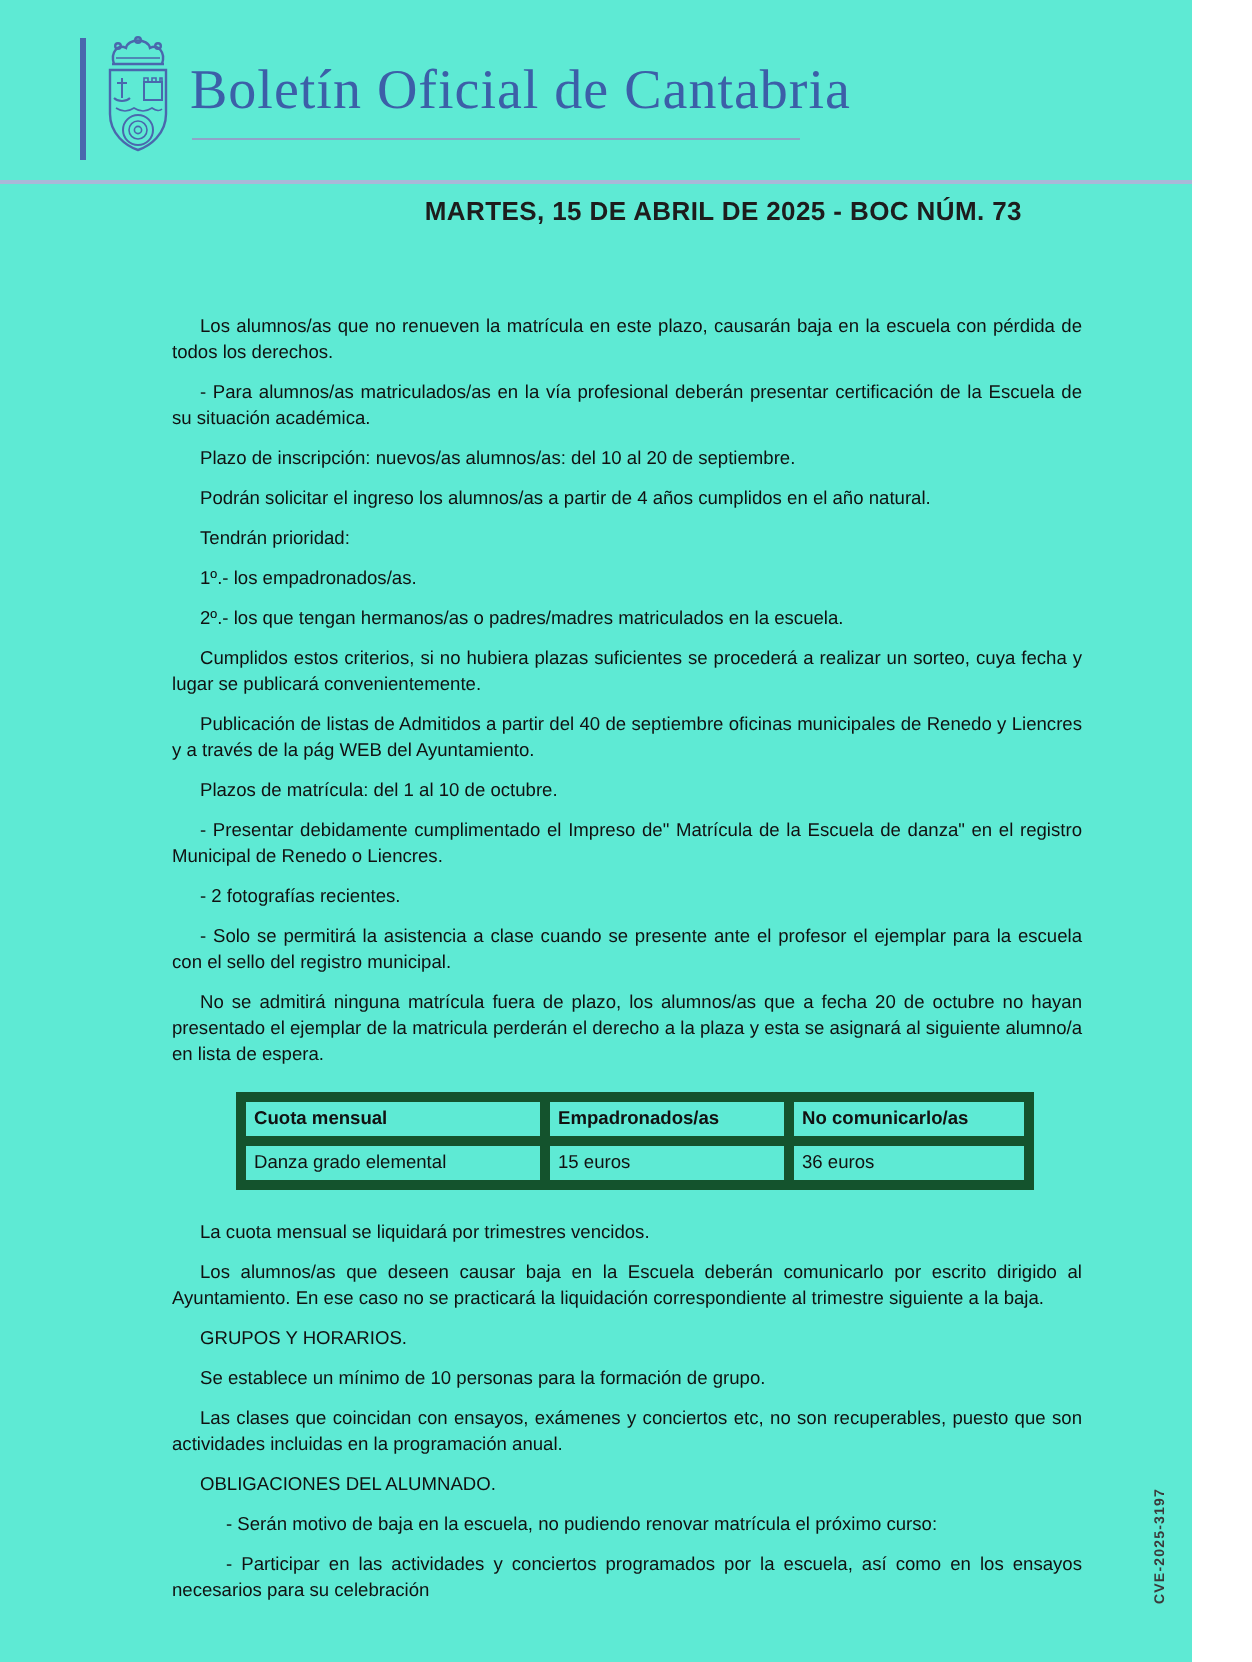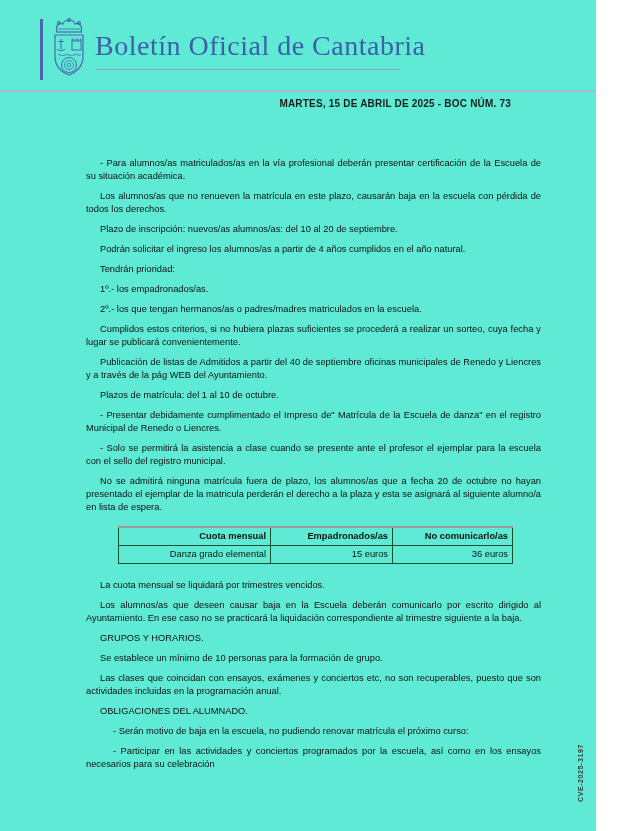--- a/index.html
+++ b/index.html
@@ -30,21 +30,21 @@
     position: absolute; left: 96px; top: 69px;
     width: 304px; height: 1px; background: #8fa3c8;
   }
   .top-rule {
     position: absolute; left: 0; top: 90px;
     width: 626px; height: 2px; background: #a9b8d8;
   }
   .date-line {
     position: absolute; top: 98px; left: 0; right: 85px;
     text-align: right;
-    font-size: 10px; font-weight: bold; color: #1d1d1d;
+    font-size: 13px; font-weight: bold; color: #1d1d1d;
     letter-spacing: 0.2px;
   }
 
   
   .doc-body {
     position: absolute; top: 157px; left: 86px; width: 455px;
     font-size: 9.3px; line-height: 13px; color: #111111;
     text-align: justify;
   }
   .doc-body p { margin-bottom: 7px; text-indent: 14px; }
@@ -52,22 +52,22 @@
   .doc-body p.section { margin-top: 2px; }
 
   
   .fee-table {
     border-collapse: collapse;
     margin: 12px 0 15px 32px;
     font-size: 9.3px; color: #111111;
     border-top: 2px solid #9a9a9a;
   }
   .fee-table th, .fee-table td {
-    border: 1px solid #14532d;
-    text-align: right;
+    border: 5px solid #14532d;
+    text-align: left;
     padding: 2px 4px;
     text-indent: 0;
     font-weight: normal;
   }
   .fee-table th { font-weight: bold; }
   .col-concept { width: 152px; }
   .col-emp { width: 122px; }
   .col-noemp { width: 120px; }
 
   
@@ -114,31 +114,32 @@
     </svg>
     <div class="boc-title">Boletín Oficial de Cantabria</div>
     <div class="title-underline"></div>
   </div>
 
   <div class="top-rule"></div>
 
   <div class="date-line">MARTES, 15 DE ABRIL DE 2025 - BOC NÚM. 73</div>
 
   <div class="doc-body">
+    <p>Los alumnos/as que no renueven la matrícula en este plazo, causarán baja en la escuela con pérdida de todos los derechos.</p>
     <p>- Para alumnos/as matriculados/as en la vía profesional deberán presentar certificación de la Escuela de su situación académica.</p>
-    <p>Los alumnos/as que no renueven la matrícula en este plazo, causarán baja en la escuela con pérdida de todos los derechos.</p>
     <p>Plazo de inscripción: nuevos/as alumnos/as: del 10 al 20 de septiembre.</p>
     <p>Podrán solicitar el ingreso los alumnos/as a partir de 4 años cumplidos en el año natural.</p>
     <p>Tendrán prioridad:</p>
     <p>1º.- los empadronados/as.</p>
     <p>2º.- los que tengan hermanos/as o padres/madres matriculados en la escuela.</p>
     <p>Cumplidos estos criterios, si no hubiera plazas suficientes se procederá a realizar un sorteo, cuya fecha y lugar se publicará convenientemente.</p>
     <p>Publicación de listas de Admitidos a partir del 40 de septiembre oficinas municipales de Renedo y Liencres y a través de la pág WEB del Ayuntamiento.</p>
     <p>Plazos de matrícula: del 1 al 10 de octubre.</p>
     <p>- Presentar debidamente cumplimentado el Impreso de" Matrícula de la Escuela de danza" en el registro Municipal de Renedo o Liencres.</p>
+    <p>- 2 fotografías recientes.</p>
     <p>- Solo se permitirá la asistencia a clase cuando se presente ante el profesor el ejemplar para la escuela con el sello del registro municipal.</p>
     <p>No se admitirá ninguna matrícula fuera de plazo, los alumnos/as que a fecha 20 de octubre no hayan presentado el ejemplar de la matricula perderán el derecho a la plaza y esta se asignará al siguiente alumno/a en lista de espera.</p>
 
     <table class="fee-table">
       <thead>
         <tr>
           <th class="col-concept">Cuota mensual</th>
           <th class="col-emp">Empadronados/as</th>
           <th class="col-noemp">No comunicarlo/as</th>
         </tr>

